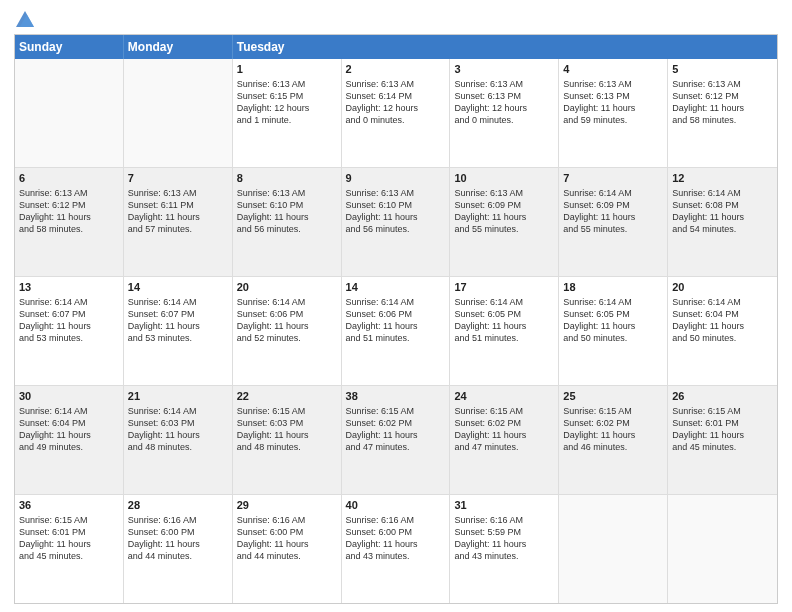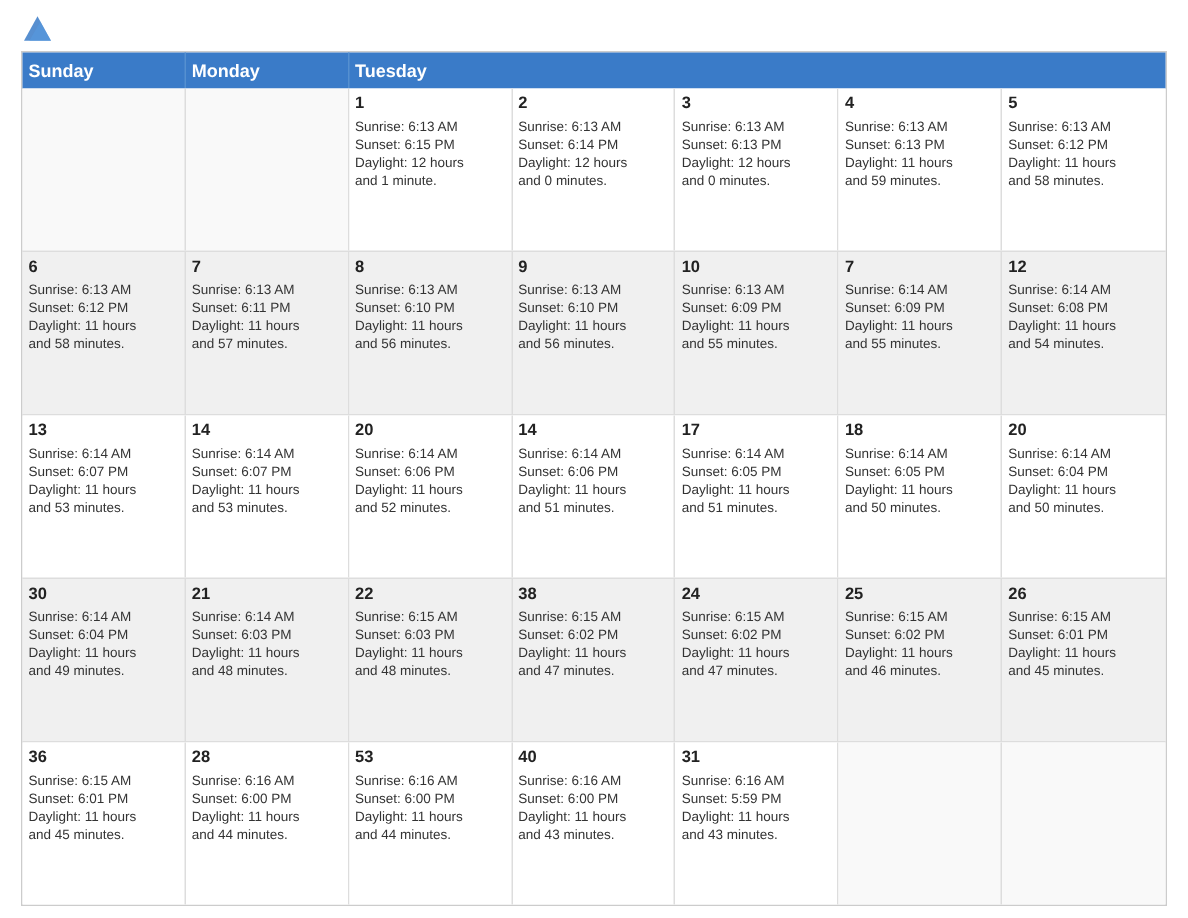--- a/index.html
+++ b/index.html
@@ -351,21 +351,21 @@
 and 45 minutes.</div>
           </div>
           <div class="cal-cell">
             <span class="day-num">28</span>
             <div class="cell-info" style="white-space: pre-line;">Sunrise: 6:16 AM
 Sunset: 6:00 PM
 Daylight: 11 hours
 and 44 minutes.</div>
           </div>
           <div class="cal-cell">
-            <span class="day-num">53</span>
+            <span class="day-num">29</span>
             <div class="cell-info" style="white-space: pre-line;">Sunrise: 6:16 AM
 Sunset: 6:00 PM
 Daylight: 11 hours
 and 44 minutes.</div>
           </div>
           <div class="cal-cell">
             <span class="day-num">40</span>
             <div class="cell-info" style="white-space: pre-line;">Sunrise: 6:16 AM
 Sunset: 6:00 PM
 Daylight: 11 hours

